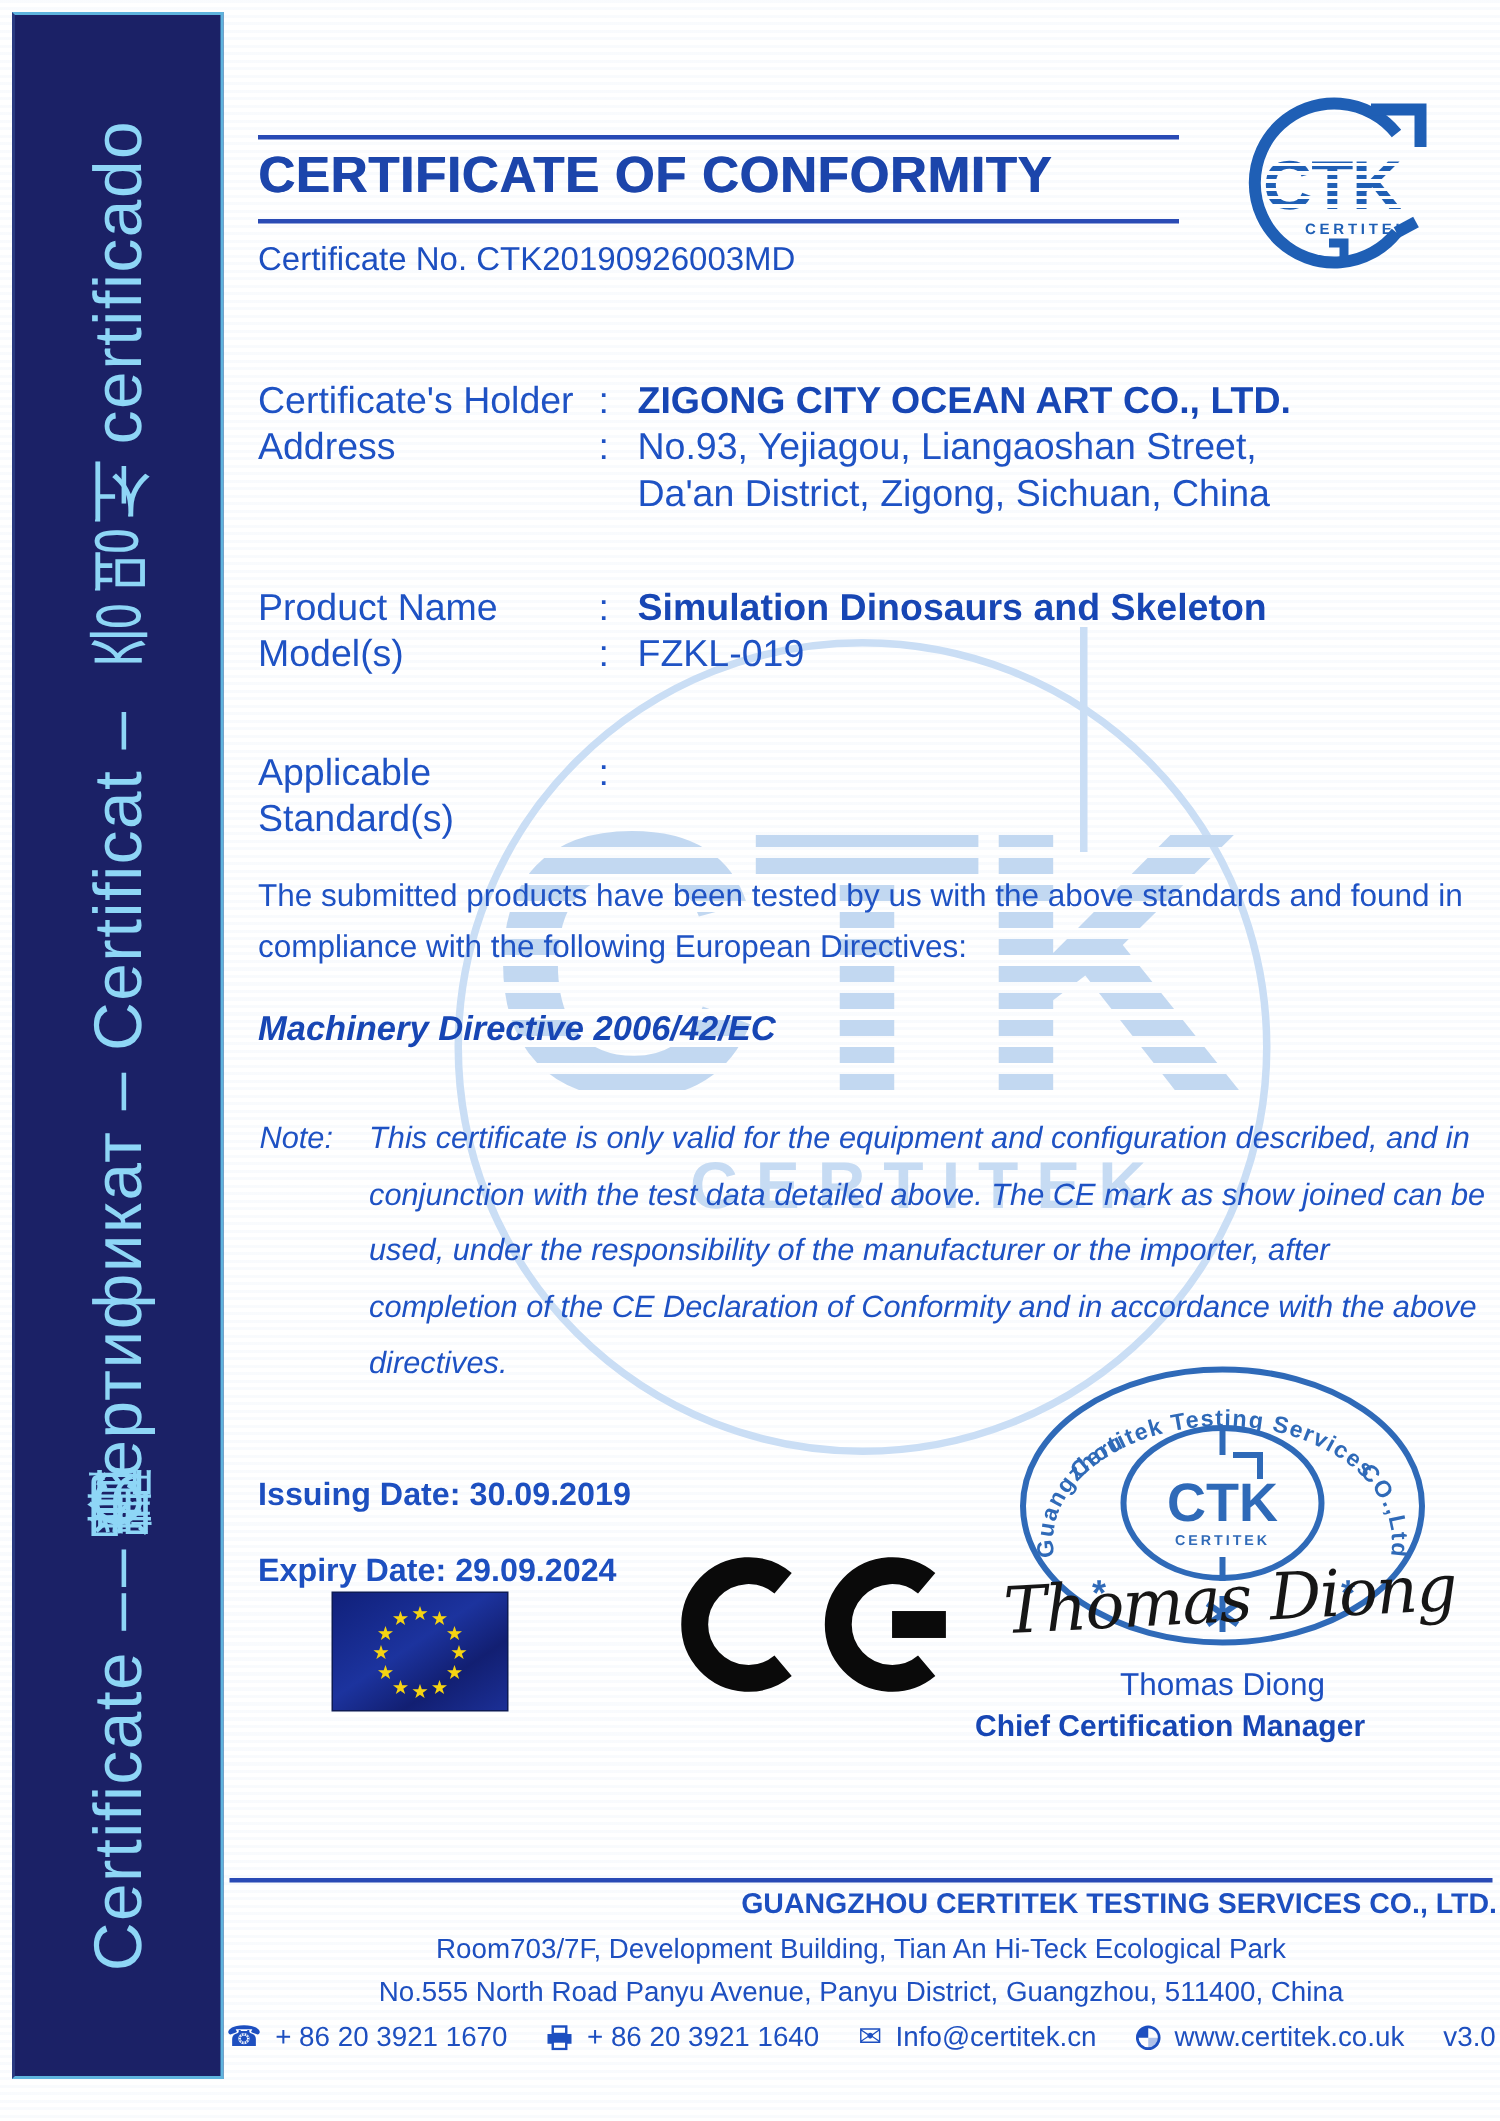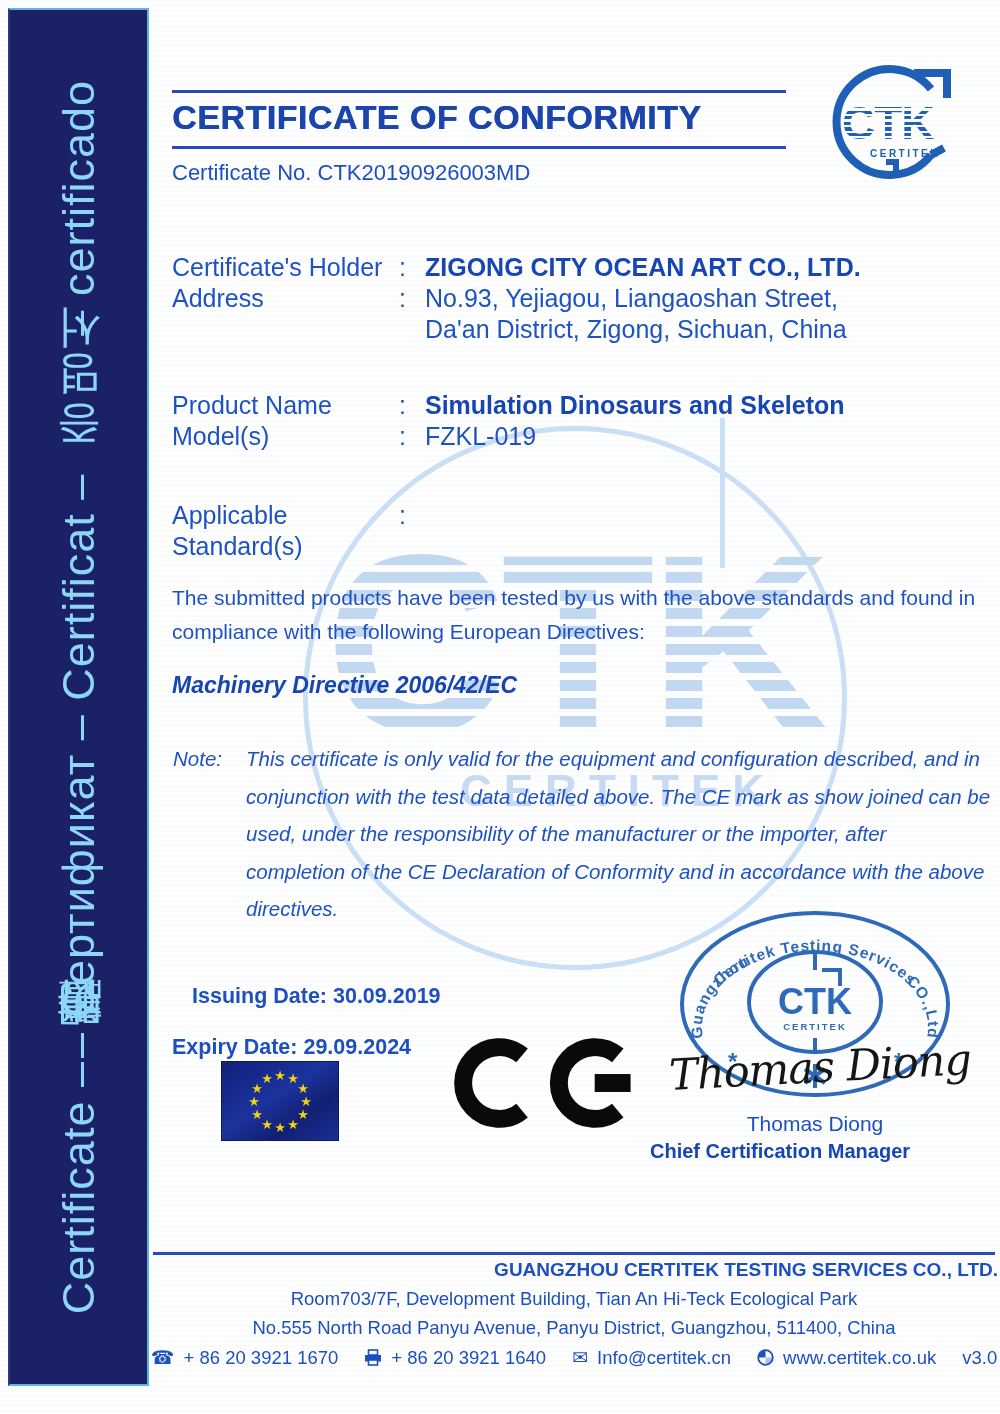--- a/index.html
+++ b/index.html
@@ -86,21 +86,21 @@
   .bold { font-weight:bold; color:#1746b4; }
 
   .statement { position:absolute; left:172px; top:581px; width:842px; font-size:21px; line-height:34px; }
   .directive { position:absolute; left:172px; top:672px; font-size:23px; font-weight:bold; font-style:italic; color:#1746b4; }
   .note { position:absolute; left:172px; top:740px; width:820px; display:flex; font-style:italic; font-size:20.5px; line-height:37.5px;justify-content:center; }
   .note .lbl { width:73px; flex:none; }
   .note .txt { width:745px; }
 
   
   .date { position:absolute; left:172px; font-size:21.5px; font-weight:bold; color:#1d4fc0; }
-  .date-issuing { top:984px;margin-left:20px; }
+  .date-issuing { top:984px; }
   .date-expiry  { top:1035px;text-align:right; }
   .eu-flag { position:absolute; left:222px; top:1062px; width:116px; height:78px; box-shadow:0 0 0 1px #0d1b55; }
   .ce-mark { position:absolute; left:452px; top:1024px; }
 
   .stamp { position:absolute; left:672px; top:908px; width:286px; height:196px; }
   .signature-script {
     position:absolute; left:660px; top:1042px; width:320px; text-align:center;
     font-family:"DejaVu Serif", serif; font-style:italic; font-size:43px; color:#161616;
     transform:rotate(-3deg); white-space:nowrap; letter-spacing:-1px;
   }

